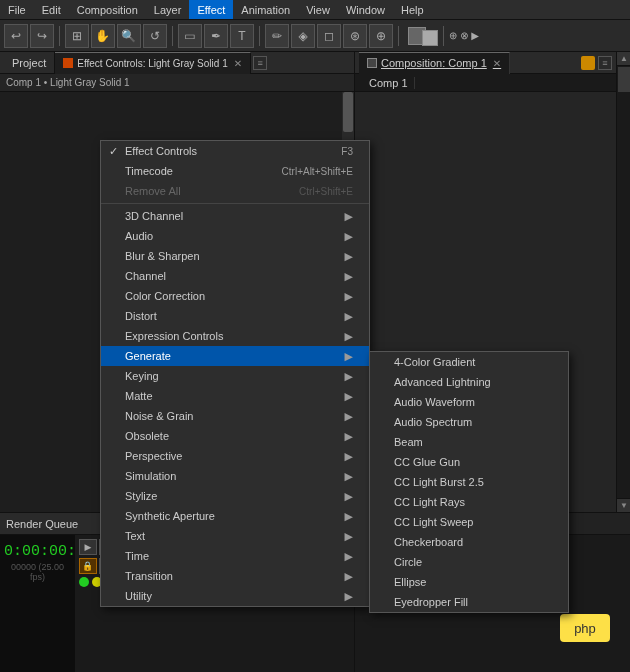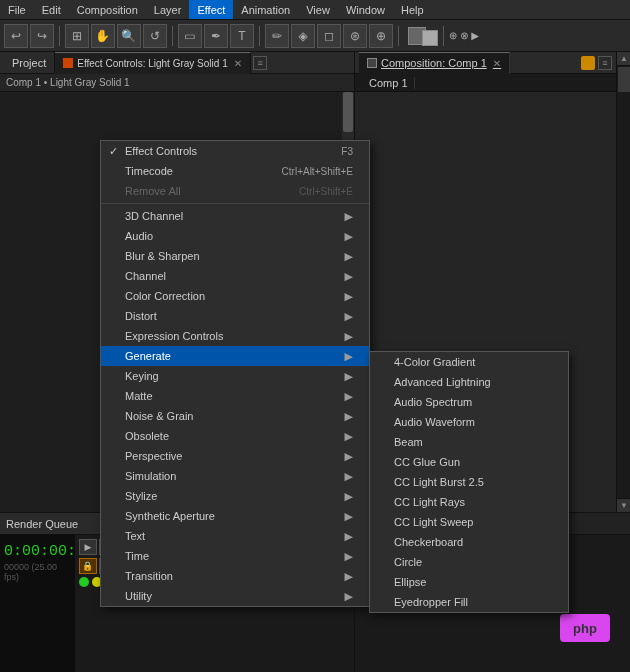--- a/index.html
+++ b/index.html
@@ -255,20 +255,21 @@
       background: #1a1a1a;
       border-top: 1px solid #111;
       display: flex;
     }
     .timeline-left {
       width: 355px;
       background: #1e1e1e;
       border-right: 1px solid #111;
       display: flex;
       flex-direction: column;
+      text-align: center;
     }
     .timeline-right {
       flex: 1;
       background: #1a1a1a;
     }
     .tl-header {
       background: #2a2a2a;
       height: 22px;
       display: flex;
       align-items: center;
@@ -335,27 +336,27 @@
     .ind-yellow { background: #cccc00; }
     .ind-orange { background: #cc6600; }
 
     
     .php-logo {
       position: absolute;
       bottom: 30px;
       right: 20px;
       width: 50px;
       height: 28px;
-      background: #d946ef;
+      background: #fde047;
       border-radius: 4px;
       display: flex;
       align-items: center;
       justify-content: center;
       font-size: 13px;
-      font-weight: bold;
+      font-weight: normal;
       color: #333;
       font-family: Arial;
       z-index: 50;
     }
 
     
     .app-container {
       width: 630px;
       height: 672px;
       overflow: hidden;
@@ -553,26 +554,26 @@
       <span class="arrow">▶</span>
 
       <div class="submenu">
         <div class="context-menu-item">
           <span>4-Color Gradient</span>
         </div>
         <div class="context-menu-item">
           <span>Advanced Lightning</span>
         </div>
         <div class="context-menu-item">
+          <span>Audio Waveform</span>
+        </div>
+        <div class="context-menu-item">
           <span>Audio Spectrum</span>
         </div>
         <div class="context-menu-item">
-          <span>Audio Waveform</span>
-        </div>
-        <div class="context-menu-item">
           <span>Beam</span>
         </div>
         <div class="context-menu-item">
           <span>CC Glue Gun</span>
         </div>
         <div class="context-menu-item">
           <span>CC Light Burst 2.5</span>
         </div>
         <div class="context-menu-item">
           <span>CC Light Rays</span>

